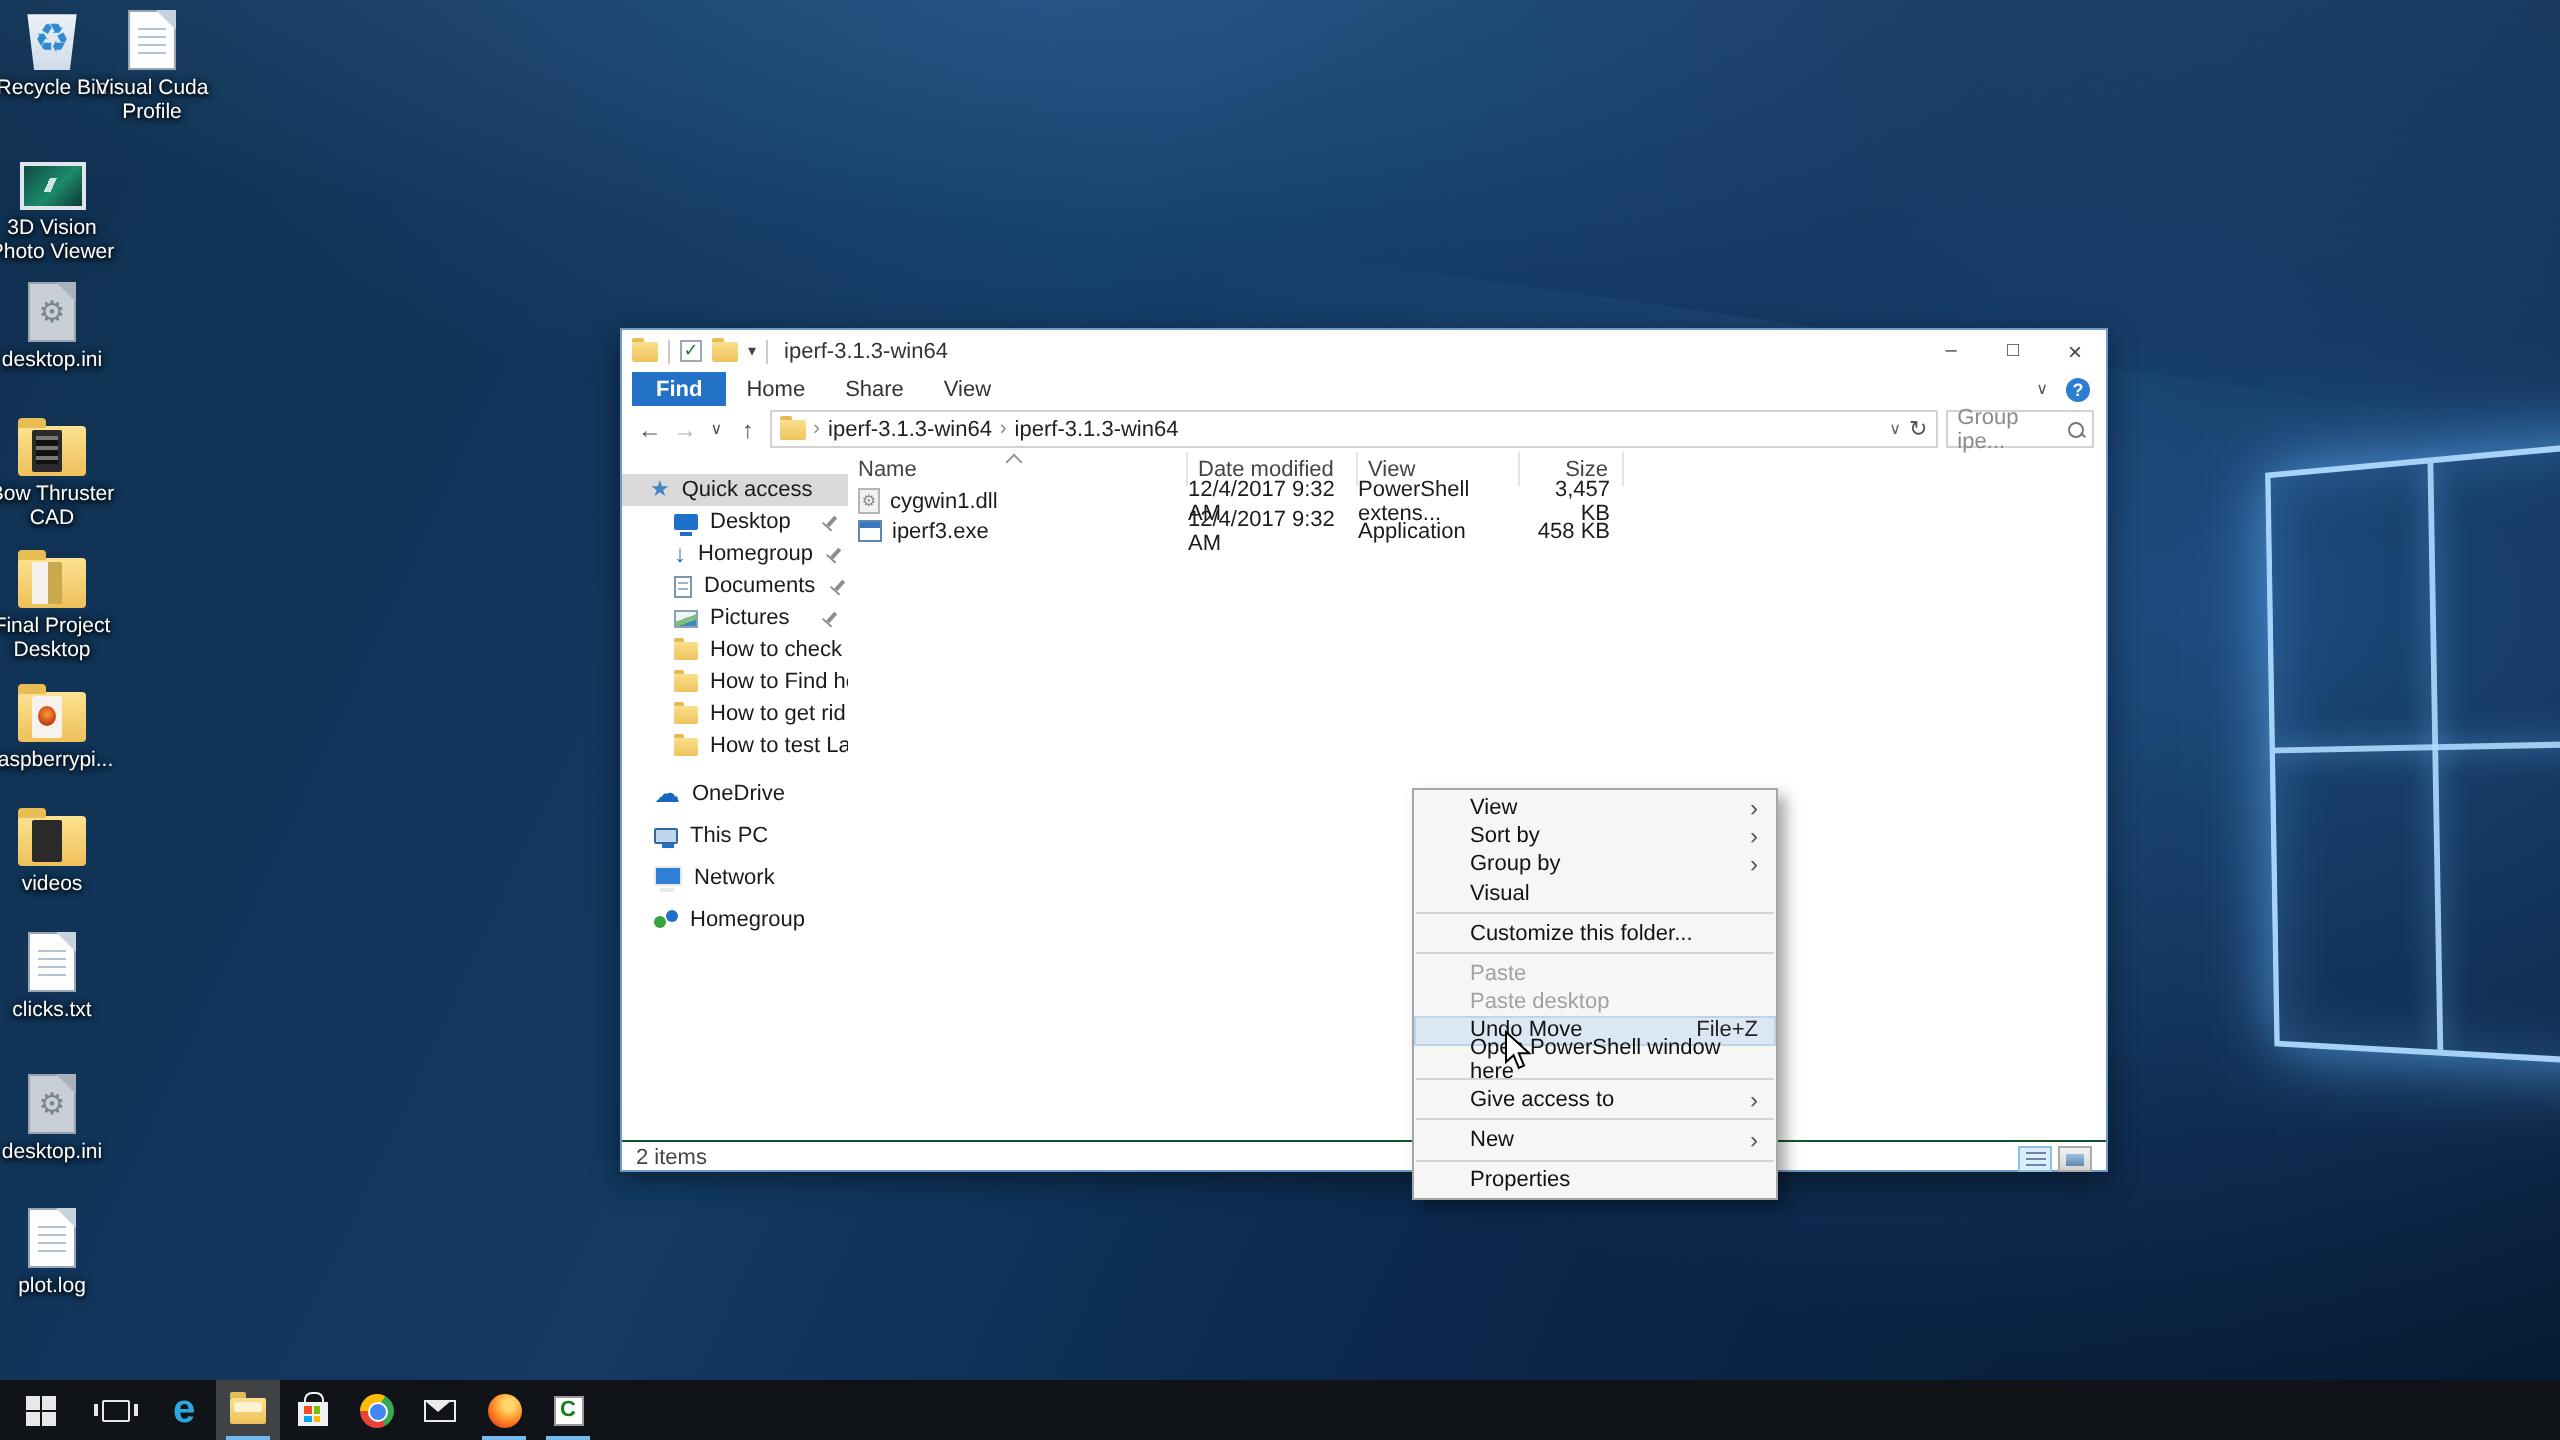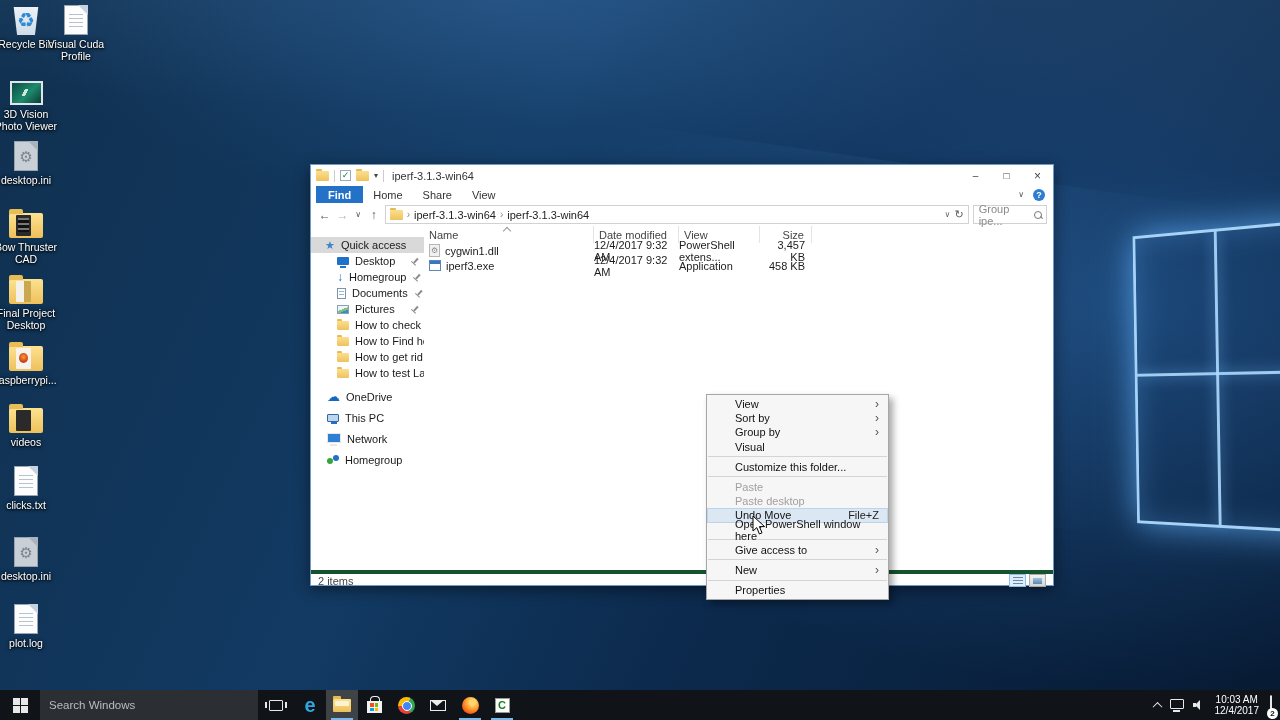--- a/index.html
+++ b/index.html
@@ -119,21 +119,21 @@
   .c-name{width:170px}.c-date{width:85px}.c-type{width:81px}.c-size{width:52px;justify-content:flex-end;padding-right:7px}
   .sortch{position:absolute;left:80px;top:0px;width:6px;height:6px}
   .sortch::before{content:"";position:absolute;left:0;top:2px;width:5px;height:5px;border-left:1.2px solid #9a9a9a;border-top:1.2px solid #9a9a9a;transform:rotate(45deg)}
   .frow{display:flex;height:15px;align-items:center;color:#1c1c1c}
   .fname{width:170px;display:flex;align-items:center;gap:5px;padding-left:5px}
   .fdate{width:85px}.ftype{width:81px}.fsize{width:52px;text-align:right;padding-right:7px}
   .fi-dll{width:11px;height:13px;background:#f1f1f1;border:1px solid #b5b5b5;display:flex;align-items:center;justify-content:center;font-size:8px;color:#8a8a8a;line-height:8px;flex:0 0 auto}
   .fi-exe{width:12px;height:11px;border:1px solid #5b87b5;background:#fff;position:relative;flex:0 0 auto}
   .fi-exe::before{content:"";position:absolute;left:0;right:0;top:0;height:3px;background:#3a76c0}
 
-  .sbar{height:17px;border-top:4px solid #14532d;display:flex;align-items:center;padding:0 7px;color:#444}
+  .sbar{height:17px;border-top:1px solid #14532d;display:flex;align-items:center;padding:0 7px;color:#444}
   .vts{margin-left:auto;display:flex;gap:3px}
   .vt1{width:17px;height:13px;border:1px solid #8fc0ea;background:#dcedfb;position:relative}
   .vt1::after{content:"";position:absolute;left:3px;right:2px;top:2px;bottom:2px;background:repeating-linear-gradient(#6b87a6 0 1px,transparent 1px 3px)}
   .vt2{width:17px;height:13px;border:1px solid #ababab;background:linear-gradient(#f2f2f2,#d6d6d6);position:relative}
   .vt2::after{content:"";position:absolute;left:3px;top:3px;width:9px;height:6px;background:linear-gradient(#9cc3e0,#5d87ad)}
 
   
   .cmenu{position:absolute;left:706px;top:394px;width:183px;background:#f6f6f6;border:1px solid #a6a6a6;
     box-shadow:4px 4px 7px rgba(0,0,0,.35);padding:2px 0;z-index:6;font-size:11px;color:#111}
   .ci{height:14.2px;display:flex;align-items:center;padding:0 9px 0 28px;position:relative}
@@ -484,23 +484,20 @@
 
 <div class="task">
   <div class="tstart">
     <span class="wlogo">
         <i></i>
         <i></i>
         <i></i>
         <i></i>
       </span>
   </div>
-  <div class="tsearch">
-    <input type="text" placeholder="Search Windows" style="">
-  </div>
   <div class="tvbtn">
       <span class="tv"></span>
     </div>
   <div class="tapp">
       <span class="edge">e</span>
     </div>
   <div class="tapp active open">
       <span class="tfold"></span>
     </div>
   <div class="tapp">
@@ -518,26 +515,13 @@
     </div>
   <div class="tapp">
       <span class="mail"></span>
     </div>
   <div class="tapp open">
       <span class="ffx"></span>
     </div>
   <div class="tapp open">
       <span class="cyg">C</span>
     </div>
-  <div class="tray">
-    <span class="chev"></span>
-    <span class="net"></span>
-    <span class="vol"></span>
-    <div class="clock">
-      <div>10:03 AM</div>
-      <div>12/4/2017</div>
-    </div>
-    <div class="acw">
-      <span class="ac"></span>
-      <span class="badge">2</span>
-    </div>
-  </div>
 </div>
 
 </body></html>

